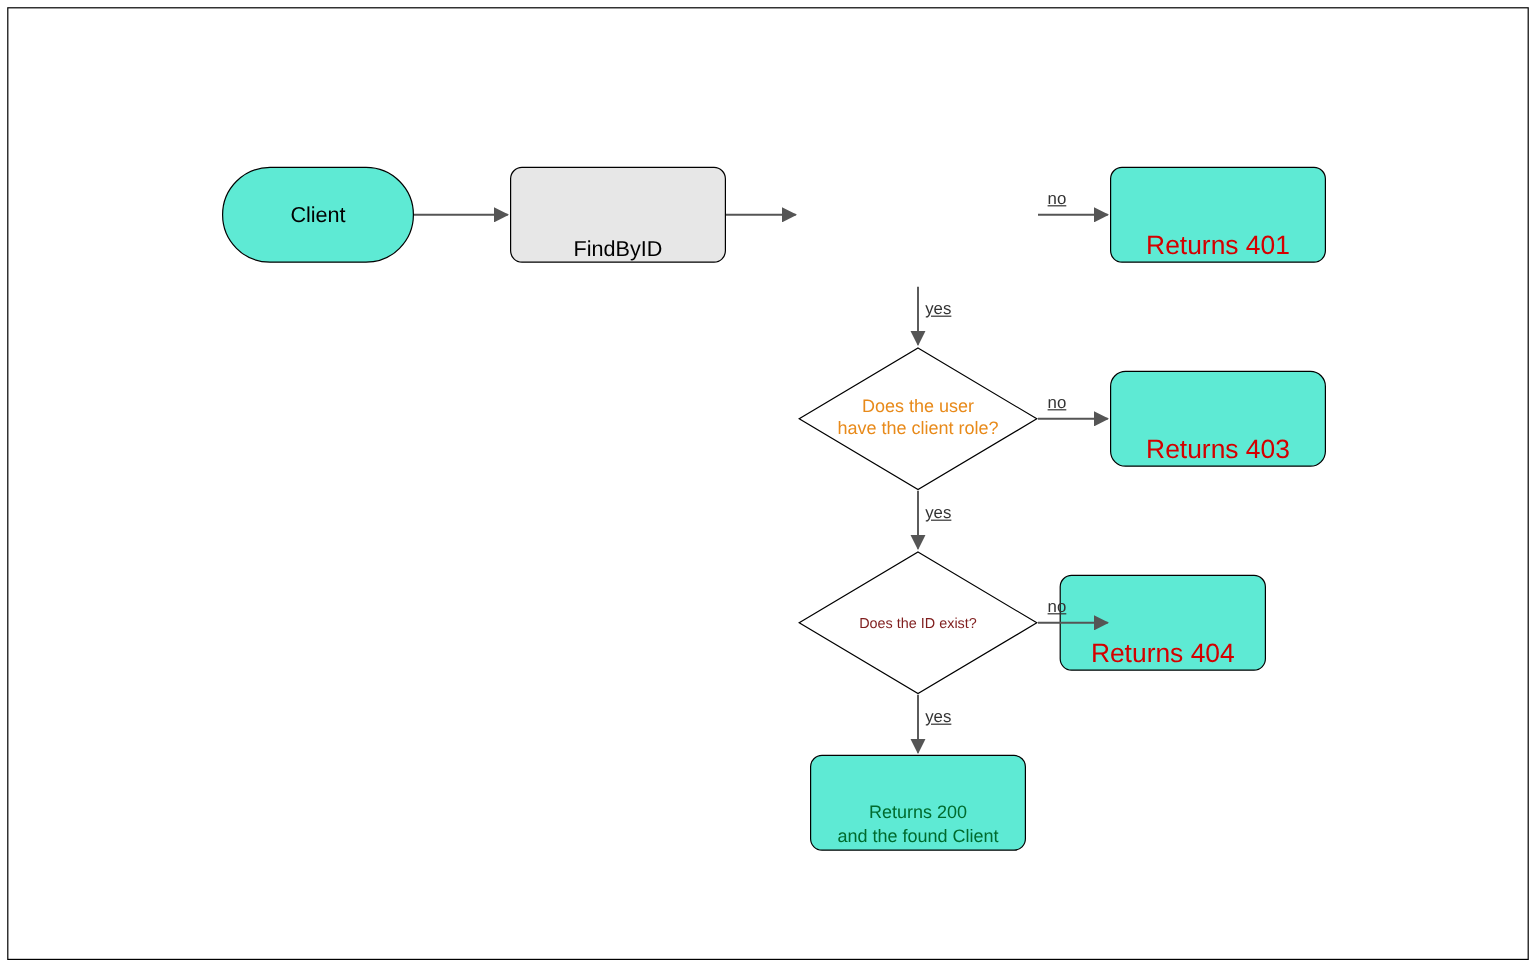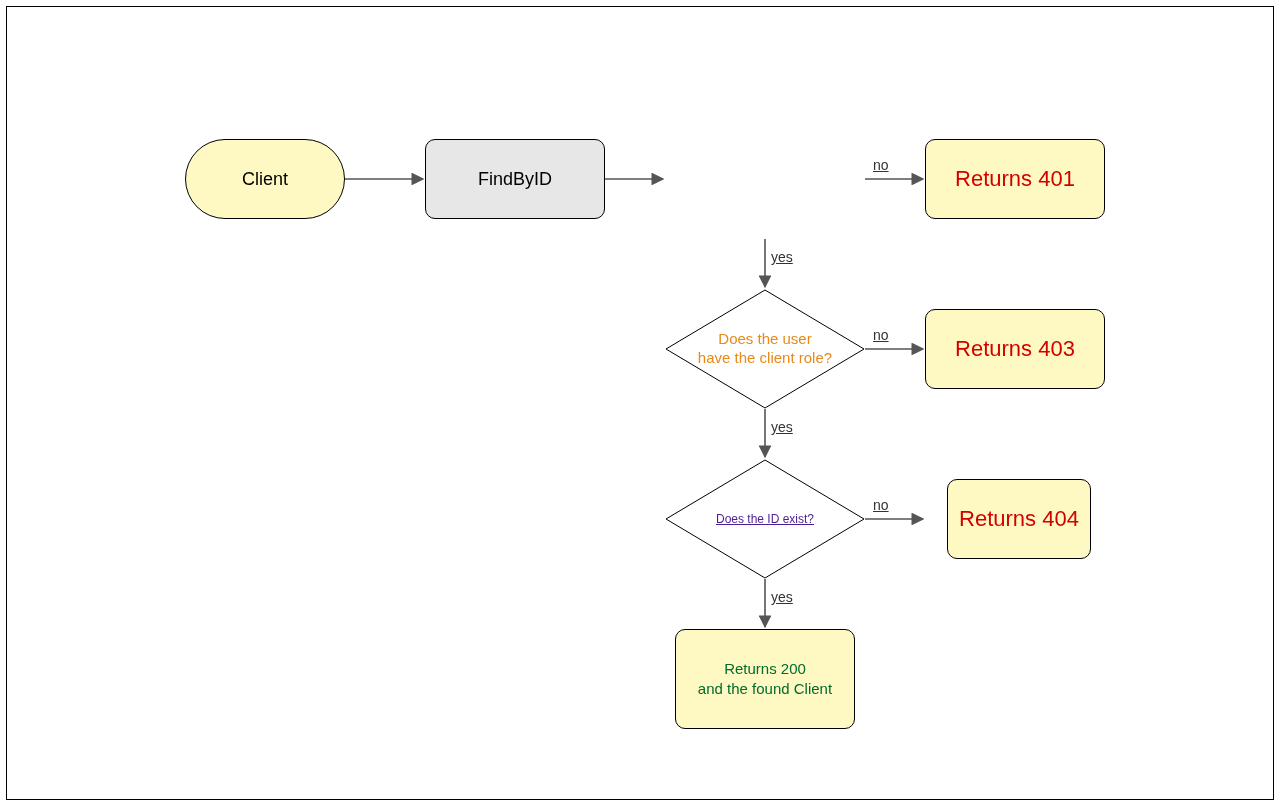--- a/index.html
+++ b/index.html
@@ -19,31 +19,32 @@
     border: 1px solid #000;
     box-sizing: border-box;
   }
   .node {
     position: absolute;
     display: flex;
     align-items: center;
     justify-content: center;
     text-align: center;
     box-sizing: border-box;
-    background: #fef9c3;
+    background: #5eead4;
   }
   .terminator {
     border: 1px solid #000;
     border-radius: 40px;
     font-size: 18px;
   }
   .process {
     border: 1px solid #000;
     border-radius: 10px;
     font-size: 18px;
+    align-items: flex-end;
   }
   .process.filled {
     background: #e7e7e7;
   }
   .result-red { color: #d40000; font-size: 22px; }
   .result-green { color: #006b2e; font-size: 15px; line-height: 1.35; }
   .decision-wrap {
     position: absolute;
   }
   .diamond {
@@ -94,38 +95,38 @@
   <div class="decision-wrap" style="left:658px; top:282px; width:200px; height:120px;">
     <div class="diamond">
       <svg width="200" height="120" viewBox="0 0 200 120">
         <polygon points="100,1 199,60 100,119 1,60" fill="#ffffff" stroke="#000" stroke-width="1"></polygon>
       </svg>
     </div>
     <div class="decision-text" style="color:#e88a1a; font-size:15px; white-space:pre-line;">Does the user
 have the client role?</div>
   </div>
 
-  <div class="node process" style="left:918px; top:302px; width:180px; height:80px;">
+  <div class="node process" style="left:918px; top:302px; width:180px; height:80px;border-radius:13px;">
     <span class="result-red">Returns 403</span>
   </div>
 
   <div class="decision-wrap" style="left:658px; top:452px; width:200px; height:120px;">
     <div class="diamond">
       <svg width="200" height="120" viewBox="0 0 200 120">
         <polygon points="100,1 199,60 100,119 1,60" fill="#ffffff" stroke="#000" stroke-width="1"></polygon>
       </svg>
     </div>
-    <div class="decision-text" style="color:#4c1d95; font-size:12px;text-decoration:underline;">Does the ID exist?</div>
+    <div class="decision-text" style="color:#7f1d1d; font-size:12px;">Does the ID exist?</div>
   </div>
 
-  <div class="node process" style="left:940px; top:472px; width:144px; height:80px;">
+  <div class="node process" style="left:876px; top:472px; width:172px; height:80px;">
     <span class="result-red">Returns 404</span>
   </div>
 
-  <div class="node process" style="left:668px; top:622px; width:180px; height:100px;">
+  <div class="node process" style="left:668px; top:622px; width:180px; height:80px;">
     <span class="result-green" style="white-space:pre-line;">Returns 200
 and the found Client</span>
   </div>
 
   <svg class="arrow" style="left:0; top:0;" width="1268" height="794">
     <defs>
       <marker id="ah" viewBox="0 0 10 10" refX="9" refY="5" markerWidth="8" markerHeight="8" orient="auto-start-reverse">
         <path d="M 0 0 L 10 5 L 0 10 z" fill="#555555"></path>
       </marker>
     </defs>

